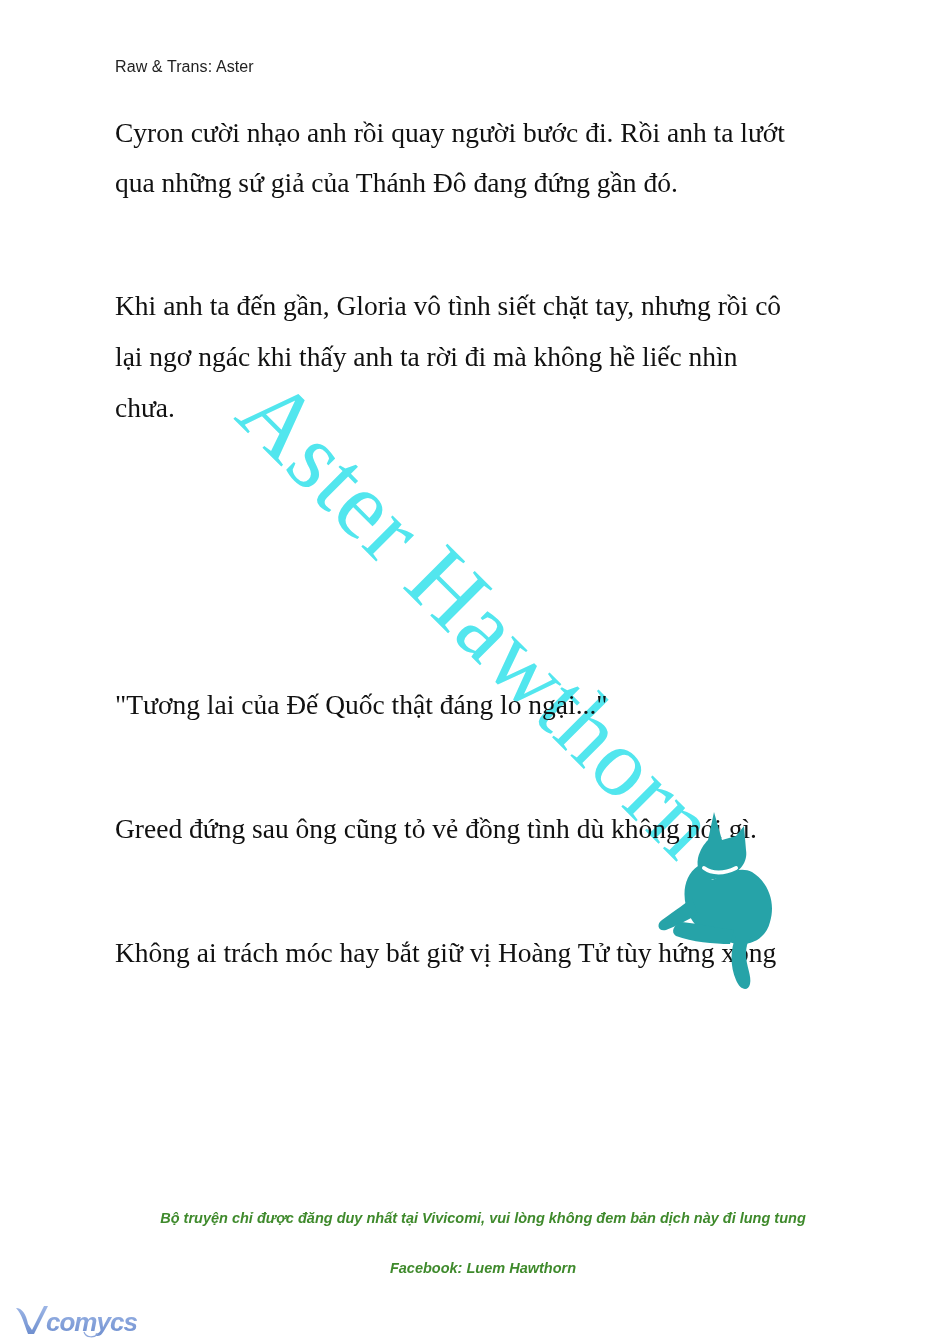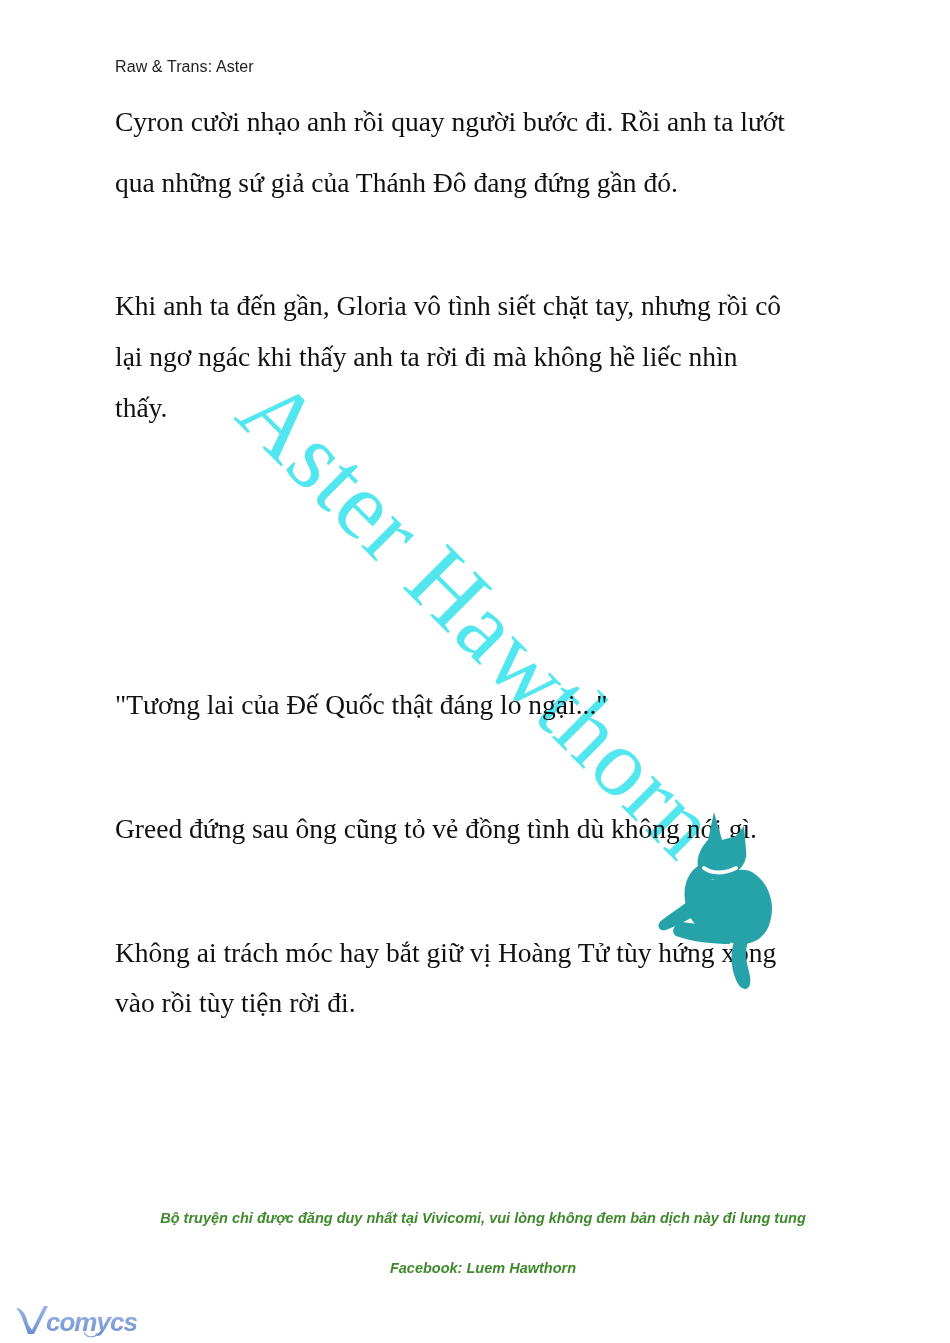--- a/index.html
+++ b/index.html
@@ -87,34 +87,33 @@
     z-index: 3;
   }
 </style>
 </head>
 <body>
 
 <div class="page">
 
   <div class="header-credit">Raw &amp; Trans: Aster</div>
 
-  <div class="body-line" style="top:108px">Cyron cười nhạo anh rồi quay người bước đi. Rồi anh ta lướt</div>
+  <div class="body-line" style="top:119px">Cyron cười nhạo anh rồi quay người bước đi. Rồi anh ta lướt</div>
   <div class="body-line" style="top:292px">Khi anh ta đến gần, Gloria vô tình siết chặt tay, nhưng rồi cô</div>
 
   <div class="body-line" style="top:169px">qua những sứ giả của Thánh Đô đang đứng gần đó.</div>
   <div class="body-line" style="top:343px">lại ngơ ngác khi thấy anh ta rời đi mà không hề liếc nhìn</div>
-  <div class="body-line" style="top:394px">thấy.</div>
+  <div class="body-line" style="top:394px">chưa.</div>
 
 
   <div class="body-line" style="top:691px">"Tương lai của Đế Quốc thật đáng lo ngại..."</div>
 
   <div class="body-line" style="top:815px">Greed đứng sau ông cũng tỏ vẻ đồng tình dù không nói gì.</div>
 
   <div class="body-line" style="top:939px">Không ai trách móc hay bắt giữ vị Hoàng Tử tùy hứng xông</div>
-  <div class="body-line" style="top:989px">vào rồi tùy tiện rời đi.</div>
 
   <div class="watermark-text">Aster Hawthorn</div>
 
   <svg class="cat-mark" viewBox="0 0 135 185" xmlns="http://www.w3.org/2000/svg">
     <g fill="#26a3a8">
 
       <path d="M62 2 L70 30 L84 26 L92 16 L94 40 C96 52 88 62 76 66 L58 70 C48 66 44 58 46 48 C48 40 52 34 56 30 Z"></path>
 
       <path d="M46 56 C34 64 30 80 34 96 C38 112 48 122 62 128 L84 134 C100 136 114 128 118 112 C124 92 116 72 100 62 C92 58 82 60 74 64 L60 70 Z"></path>
 

